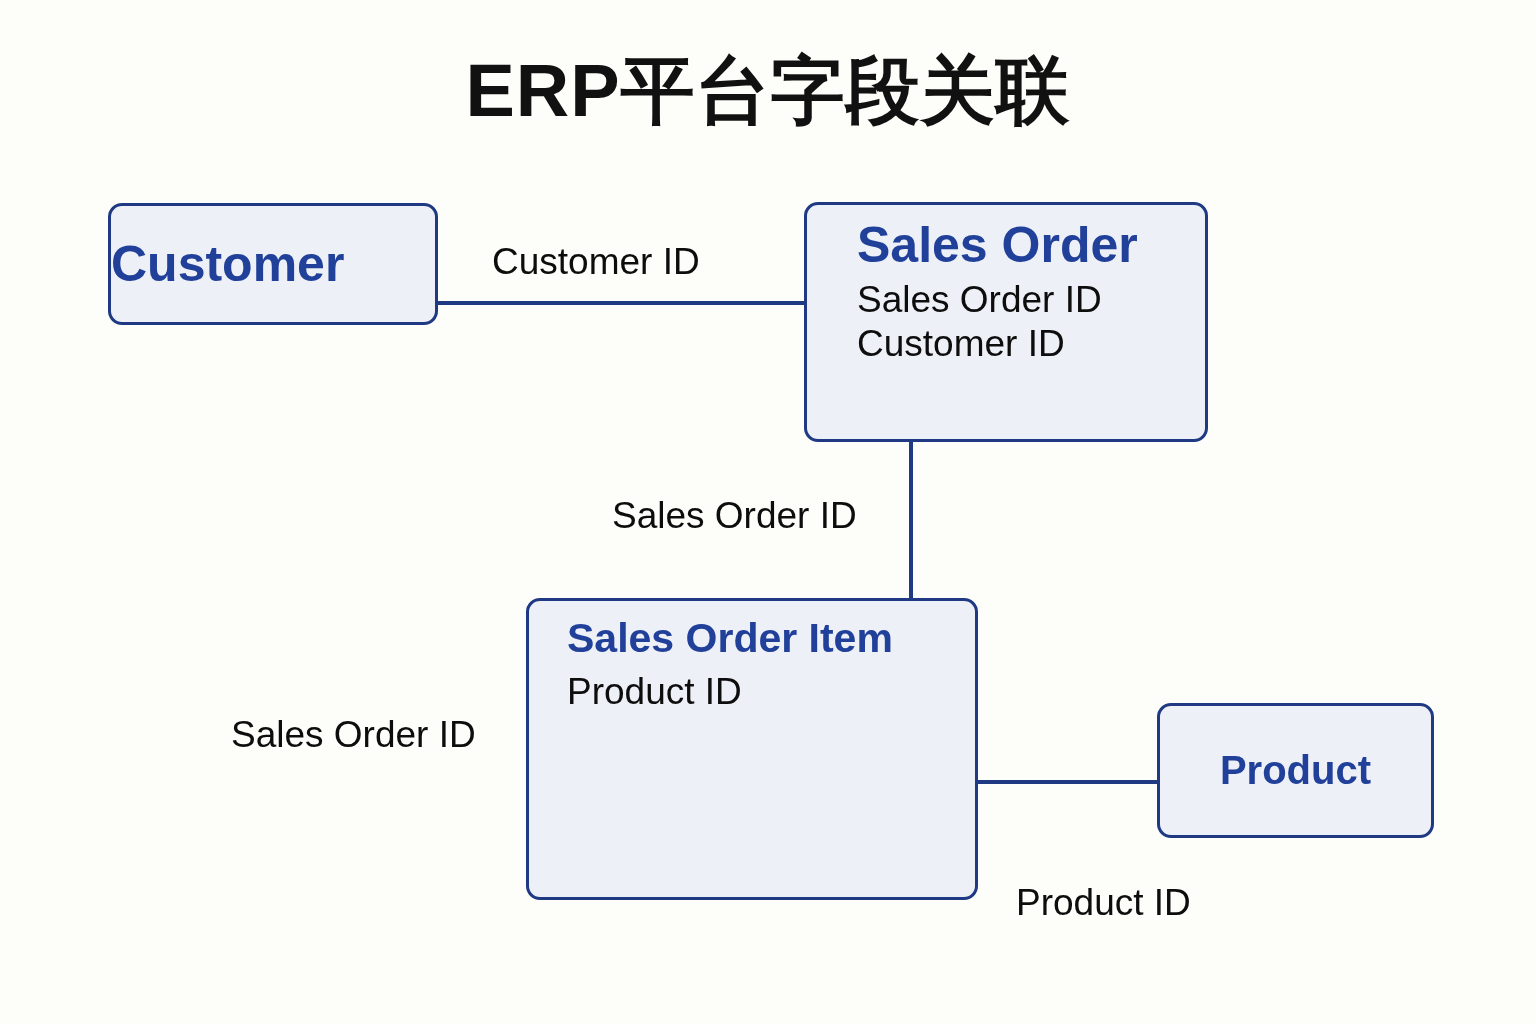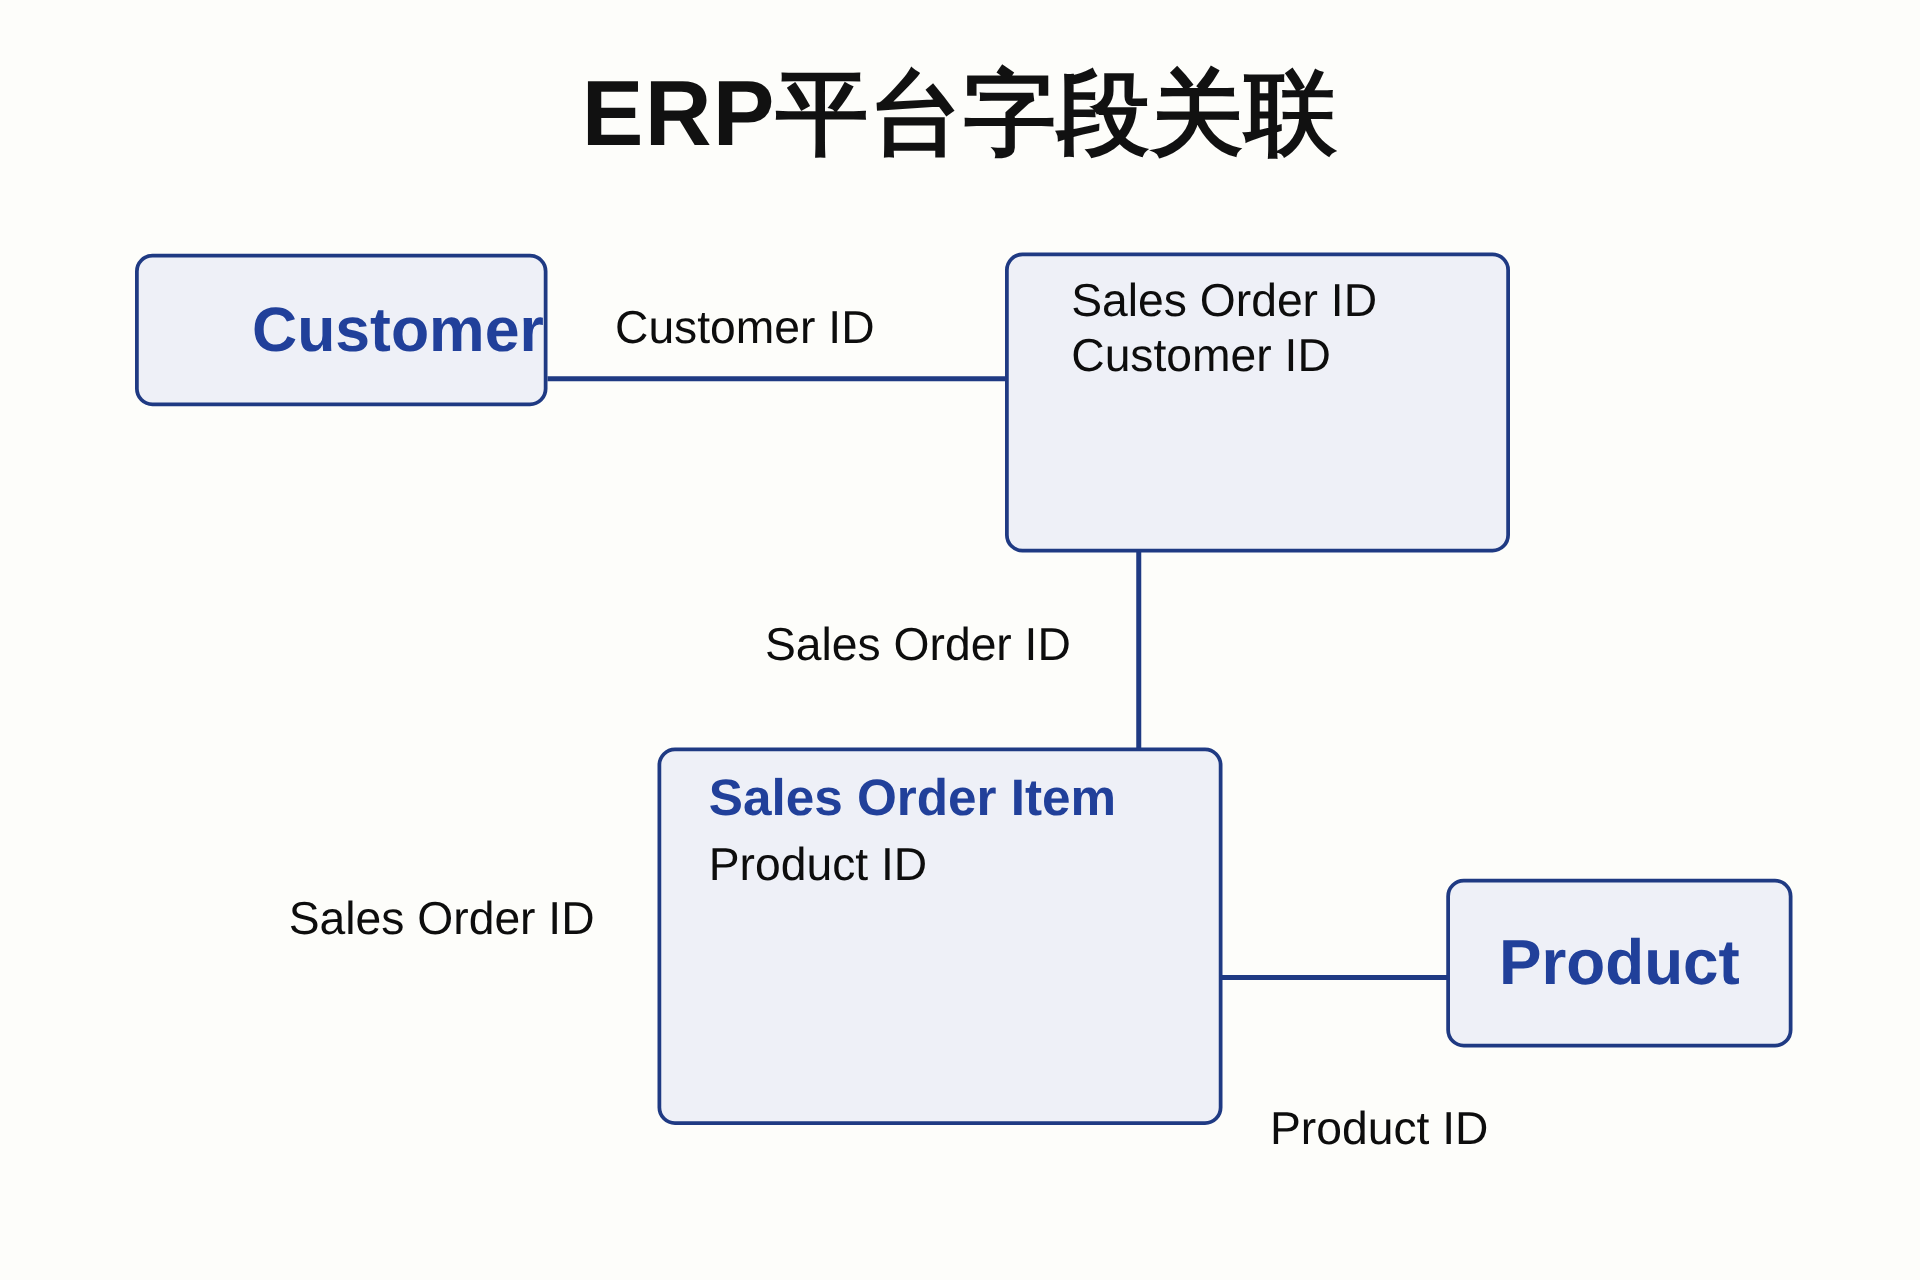--- a/index.html
+++ b/index.html
@@ -59,21 +59,21 @@
   }
 
   
   #box-customer {
     left: 108px;
     top: 203px;
     width: 330px;
     height: 122px;
     display: flex;
     align-items: center;
-    justify-content: flex-end;
+    justify-content: flex-start;
   }
   #box-customer .entity-title {
     font-size: 50px;
   }
 
   
   #box-sales-order {
     left: 804px;
     top: 202px;
     width: 404px;
@@ -109,21 +109,21 @@
   #box-product {
     left: 1157px;
     top: 703px;
     width: 277px;
     height: 135px;
     display: flex;
     align-items: center;
     justify-content: center;
   }
   #box-product .entity-title {
-    font-size: 51px;
+    font-size: 40px;
   }
 
   
   .connector {
     position: absolute;
     background: #1f3a83;
     z-index: 1;
   }
   .connector.h { height: 4px; }
   .connector.v { width: 4px; }
@@ -171,20 +171,21 @@
   <div class="edge-label" id="label-customer-id">Customer ID</div>
   <div class="edge-label" id="label-sales-order-id-1">Sales Order ID</div>
   <div class="edge-label" id="label-sales-order-id-2">Sales Order ID</div>
   <div class="edge-label" id="label-product-id">Product ID</div>
 
   <div class="entity" id="box-customer">
     <div class="entity-title">Customer</div>
   </div>
 
   <div class="entity" id="box-sales-order">
+    <div class="entity-title">Sales Order</div>
     <div class="entity-fields">
       <div class="entity-field">Sales Order ID</div>
       <div class="entity-field">Customer ID</div>
     </div>
   </div>
 
   <div class="entity" id="box-sales-order-item">
     <div class="entity-title">Sales Order Item</div>
     <div class="entity-fields">
       <div class="entity-field">Product ID</div>

